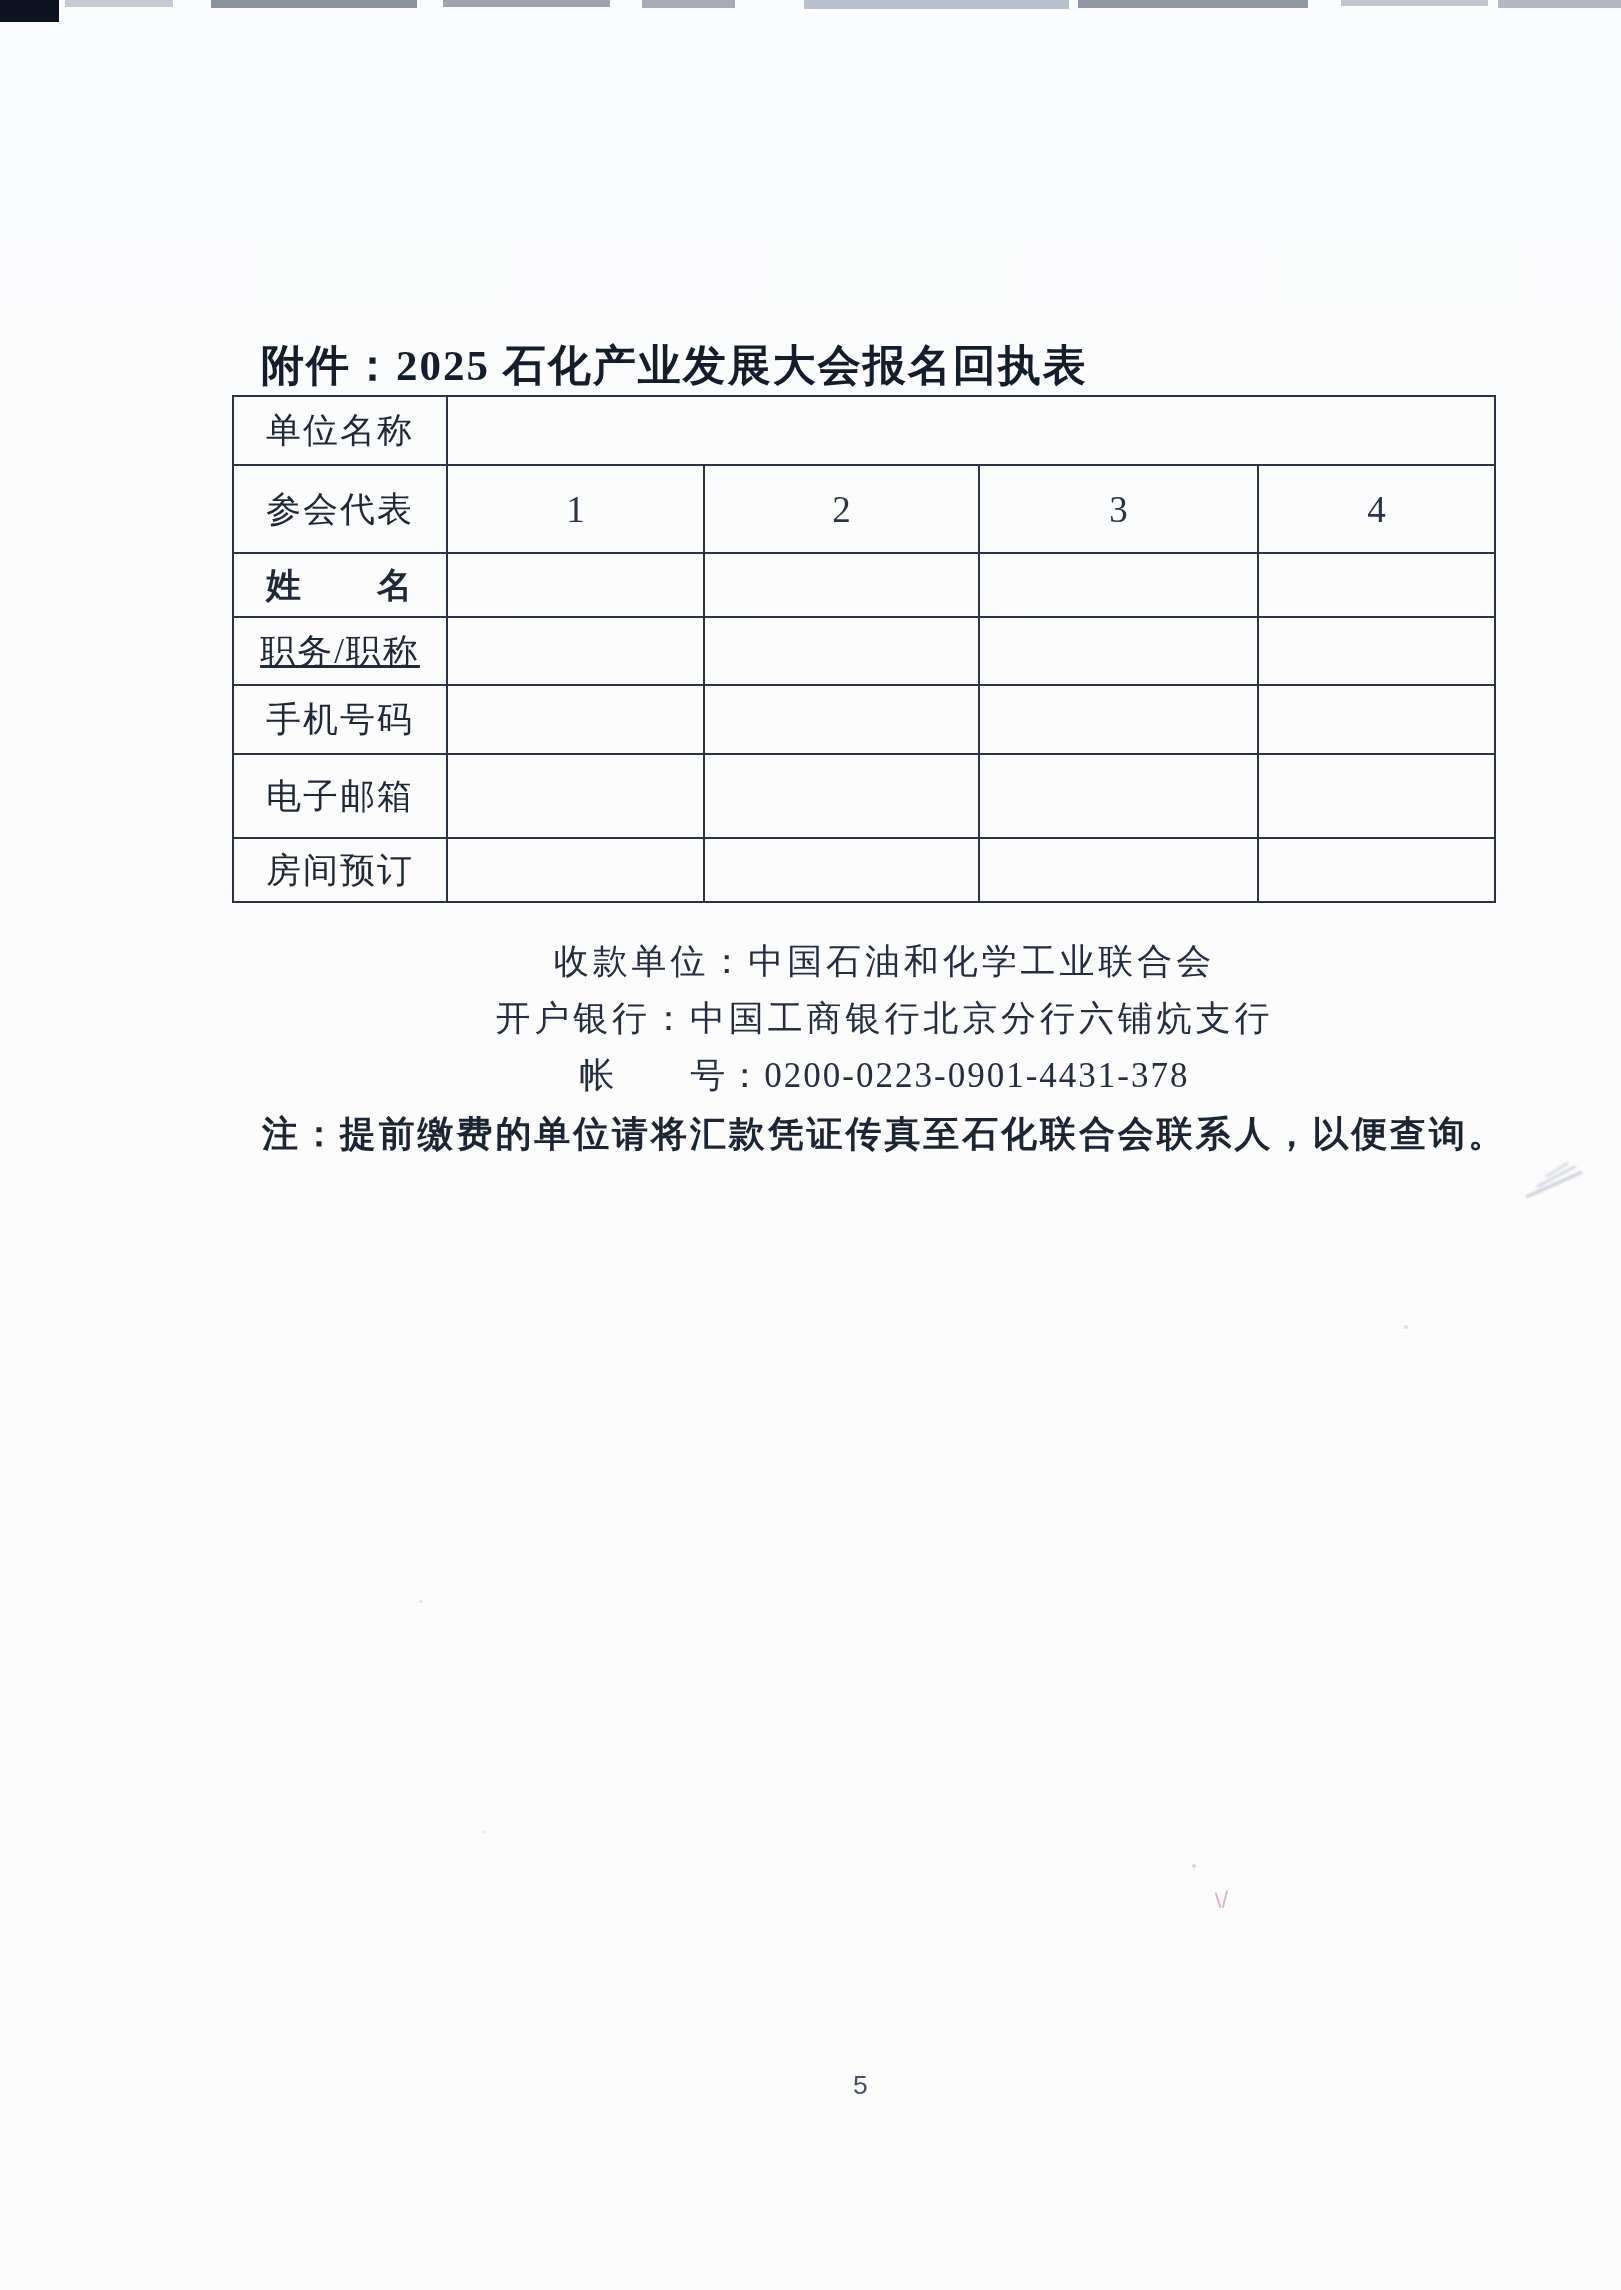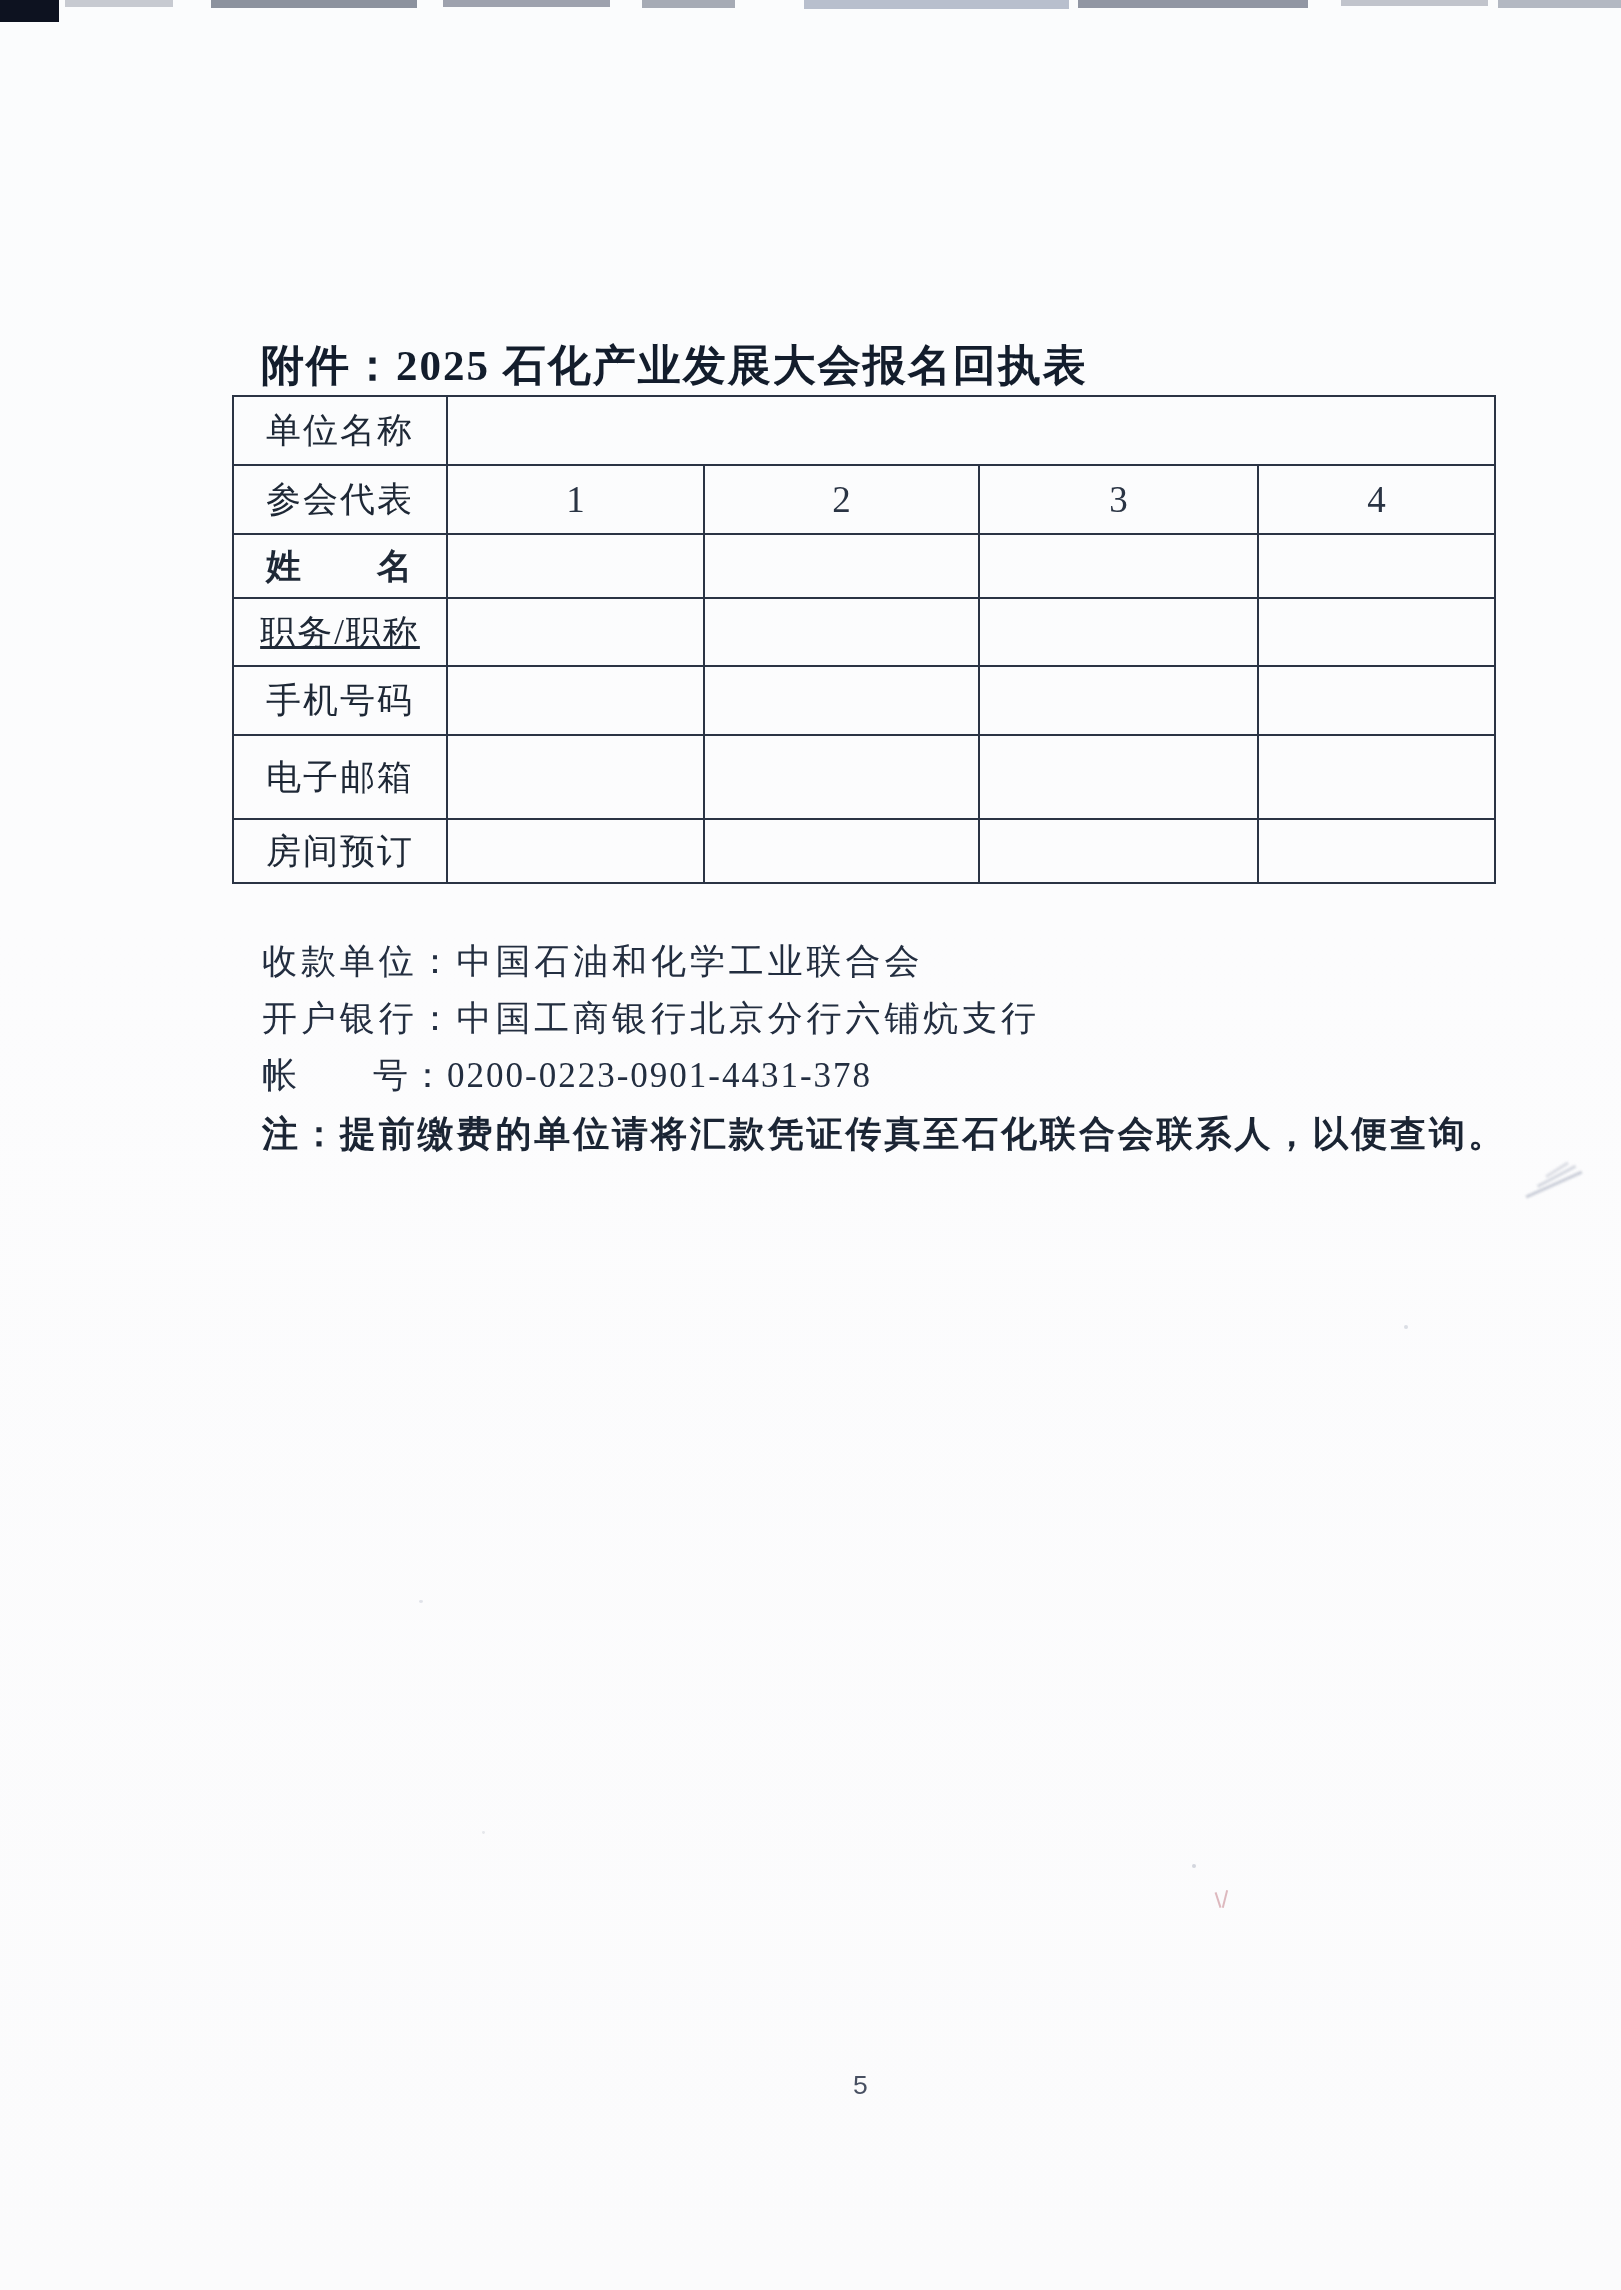--- a/index.html
+++ b/index.html
@@ -34,29 +34,29 @@
     position:absolute;left:232px;top:395px;
     width:1262px;table-layout:fixed;
     border-collapse:collapse;
   }
   table.form td{
     border-left:2px solid #2b3444;border-right:2px solid #2b3444;
     border-top:2.9px solid #2b3444;border-bottom:2.9px solid #2b3444;
     padding:0;vertical-align:middle;overflow:hidden;
   }
   .c0{width:214px;}.c1{width:257px;}.c2{width:275px;}.c3{width:279px;}.c4{width:237px;}
-  .r0{height:69px;font-family:Liberation Serif, serif;}.r1{height:69px;}.r2{height:64px;font-weight:bold;}.r3{height:68px;text-decoration:underline;}
+  .r0{height:69px;font-family:Liberation Serif, serif;}.r1{height:88px;}.r2{height:64px;font-weight:bold;}.r3{height:68px;text-decoration:underline;}
   .r4{height:69px;border-radius:20px;}.r5{height:84px;}.r6{height:64px;}
   td.lbl{
     text-align:center;font-size:35px;letter-spacing:2px;
     color:#1e2836;white-space:nowrap;
   }
   td.num{text-align:center;font-size:37px;color:#2a3444;}
   
-  .pay{position:absolute;left:262px;top:933px;margin:0;}
+  .pay{position:absolute;left:262px;top:933px;margin:0;text-align:center;}
   .pay p{
     margin:0;height:57px;line-height:57px;
     font-size:35px;letter-spacing:3.9px;white-space:nowrap;color:#232e40;
   }
   .pay p.note{
     font-weight:bold;font-size:36px;letter-spacing:2.9px;
     color:#1b2534;margin-top:2px;
   }
   .pay .acct{letter-spacing:2px;}
   

